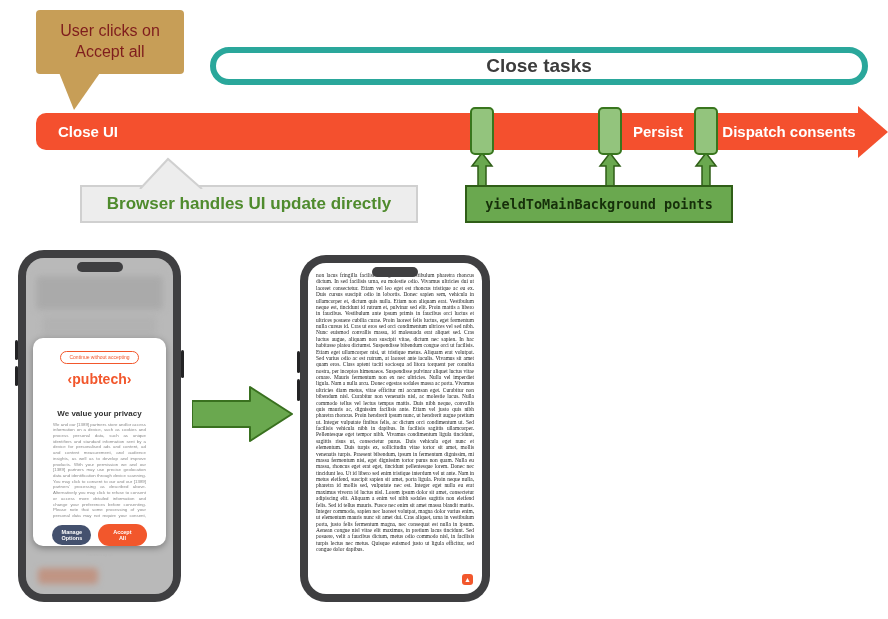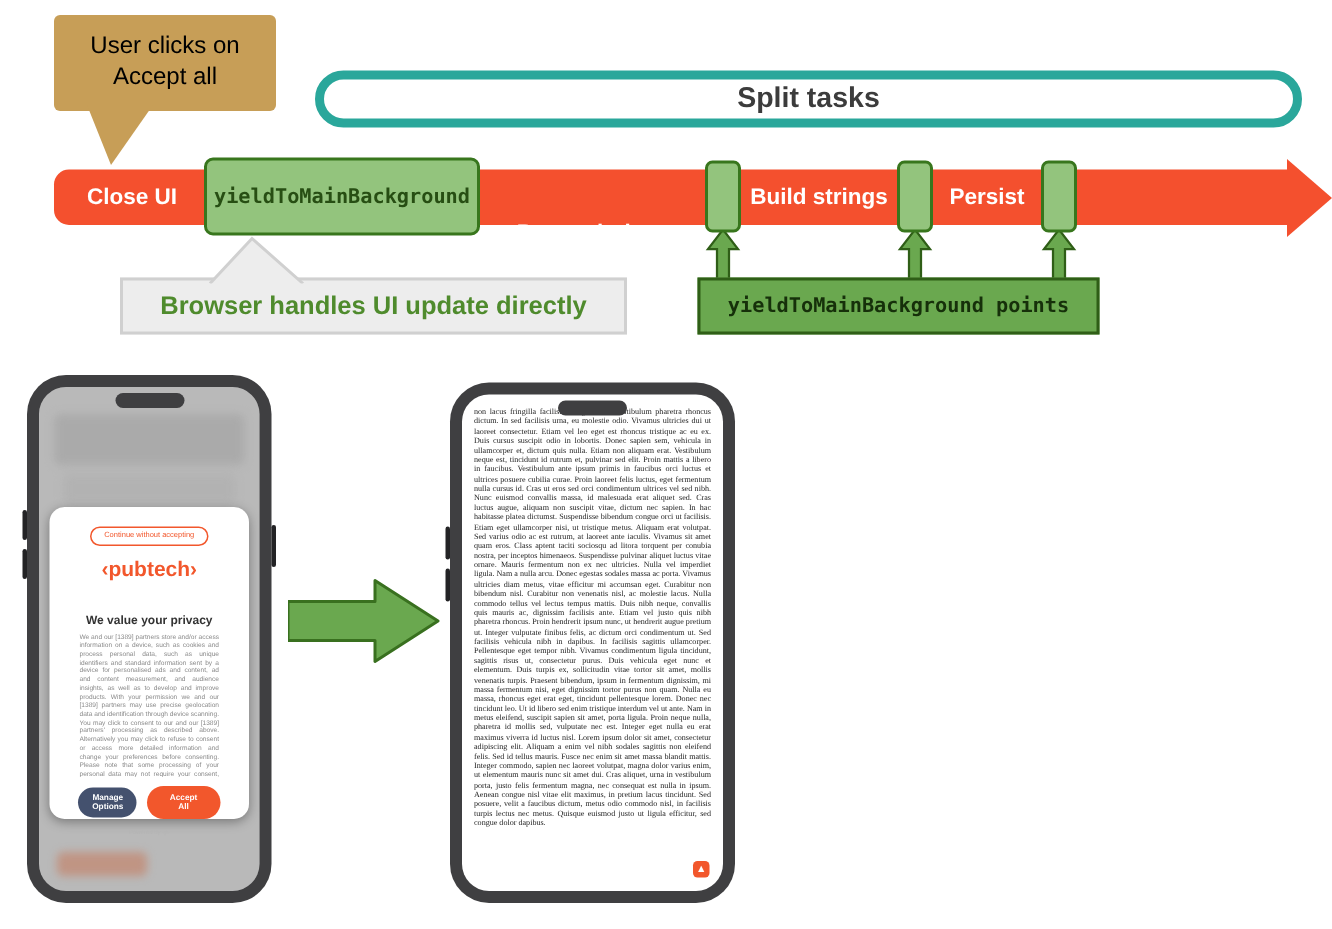--- a/index.html
+++ b/index.html
@@ -11,21 +11,21 @@
     font-family: "Liberation Sans", sans-serif;
     overflow: hidden;
   }
   .abs { position: absolute; }
 
   
   .callout-tan {
     left:36px; top:10px; width:148px; height:64px;
     background:#c79e57; border-radius:4px;
     display:flex; align-items:center; justify-content:center;
-    text-align:center; font-size:16px; color:#000000; line-height:1.3;
+    text-align:center; font-size:16px; color:#7f1d1d; line-height:1.3;
     white-space:pre-line; z-index:3;
   }
   .callout-tan-tail { left:48px; top:70px; width:62px; height:42px; z-index:3; }
 
   
   .split-pill {
     left:210px; top:47px; width:658px; height:38px;
     border:6px solid #2aa79b; border-radius:26px; background:#ffffff;
     display:flex; align-items:center; justify-content:center;
     font-weight:bold; font-size:19px; color:#3c3c3c;
@@ -157,34 +157,33 @@
 
 <div class="canvas">
 
   <div class="abs callout-tan">User clicks on
 Accept all</div>
   <svg class="abs callout-tan-tail" viewBox="0 0 62 42">
     <polygon points="10,0 54,0 26,40" fill="#c79e57"></polygon>
   </svg>
 
   <div class="abs split-pill">
-    <span>Split tasks</span>
+    <span>Close tasks</span>
   </div>
 
   <div class="abs timeline-bar"></div>
   <div class="abs timeline-arrowhead"></div>
 
   <div class="abs bar-label lbl-close">Close UI</div>
-  <div class="abs yield-code-box">yieldToMainBackground</div>
   <div class="abs bar-label lbl-parse">Parse choices</div>
   <div class="abs yield-box yb1"></div>
-  <div class="abs bar-label lbl-build">Build strings</div>
   <div class="abs yield-box yb2"></div>
   <div class="abs bar-label lbl-persist">Persist</div>
   <div class="abs yield-box yb3"></div>
+  <div class="abs bar-label lbl-dispatch">Dispatch consents</div>
 
   <svg class="abs callout-gray-tail" viewBox="0 0 72 32">
     <path d="M5 32 L33 2 L67 32" fill="#ededed" stroke="#d0d0d0" stroke-width="2"></path>
   </svg>
   <div class="abs callout-gray">
     <span>Browser handles UI update directly</span>
   </div>
 
   <svg class="abs points-arrows" viewBox="0 0 290 35">
     <polygon points="23,35 23,15 17,15 27,2 37,15 31,15 31,35" fill="#6aa84f" stroke="#2f5e17" stroke-width="1.5"></polygon>

